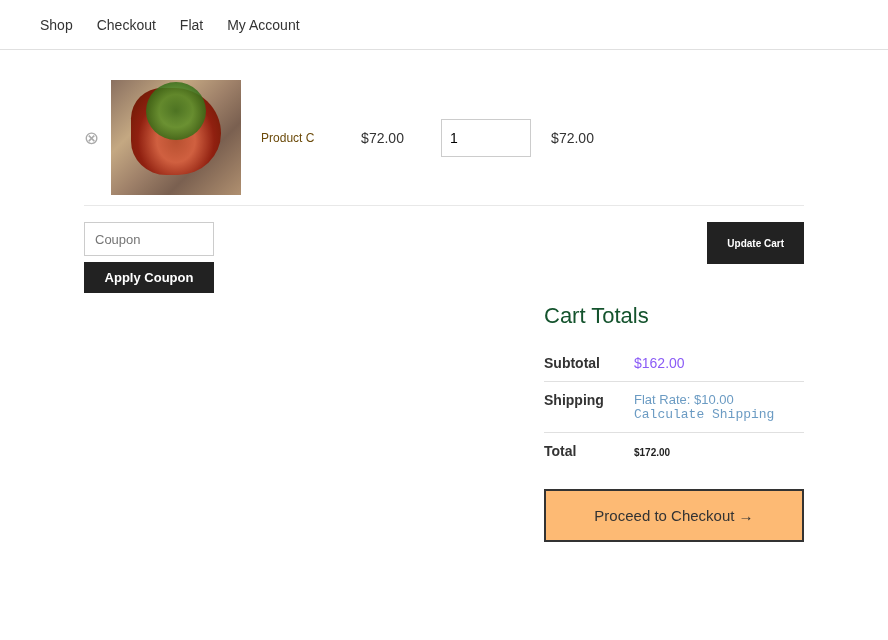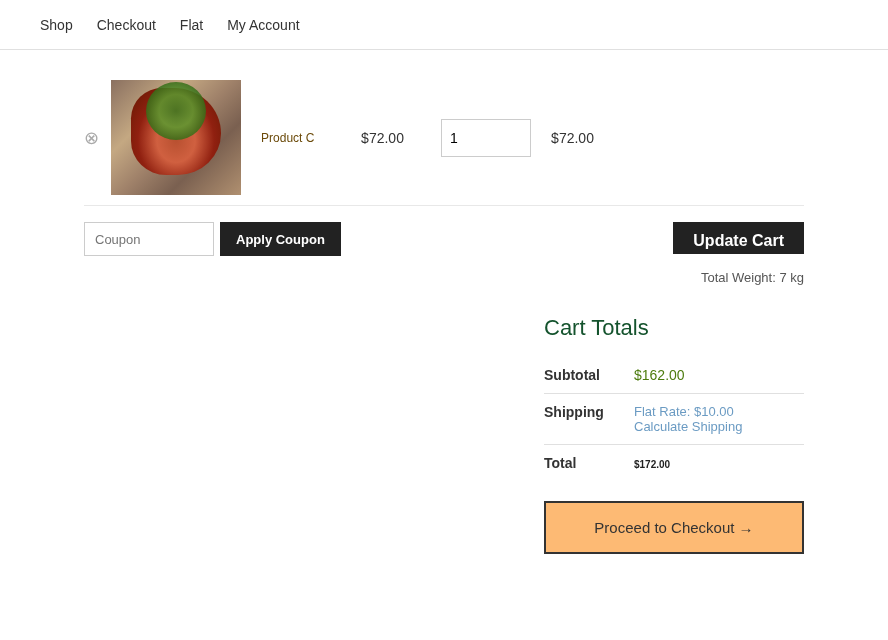--- a/index.html
+++ b/index.html
@@ -25,53 +25,53 @@
 
     .qty-input {
       width: 90px; height: 38px; border: 1px solid #ccc; padding: 4px 8px;
       font-size: 14px; text-align: left; flex-shrink: 0; margin-right: 20px;
     }
 
     .line-total { min-width: 60px; color: #333; flex-shrink: 0; }
 
     
     .coupon-row { display: flex; align-items: flex-start; justify-content: space-between; margin: 16px 0 10px; gap: 10px; }
-    .coupon-left { display: flex; gap: 6px; }
+    .coupon-left { display: flex; flex-direction: column; gap: 6px; }
 
     .coupon-input {
       border: 1px solid #ccc; padding: 6px 10px; font-size: 13px;
       width: 130px; height: 34px;
     }
     .apply-coupon-btn {
       background: #222; color: #fff; border: none; padding: 8px 16px;
       font-size: 13px; cursor: pointer; font-weight: bold;
     }
 
     .update-cart-btn {
       background: #222; color: #fff; border: none; padding: 10px 20px;
-      font-size: 16px; cursor: pointer; font-weight: bold; height: 32px;
+      font-size: 10px; cursor: pointer; font-weight: bold; height: 42px;
     }
 
     
     .total-weight { text-align: right; font-size: 13px; color: #555; margin: 14px 0 30px; }
 
     
     .cart-totals { margin-left: auto; width: 260px; }
     .cart-totals-wrapper { display: flex; justify-content: flex-end; }
 
     .cart-totals h2 { font-size: 22px; font-weight: normal; color: #14532d; margin-bottom: 16px; }
 
     .totals-table { width: 100%; border-collapse: collapse; }
     .totals-table td { padding: 10px 0; font-size: 14px; vertical-align: top; }
     .totals-table tr { border-bottom: 1px solid #e0e0e0; }
     .totals-table tr:last-child { border-bottom: none; }
     .totals-table .label-cell { font-weight: bold; color: #333; width: 90px; padding-right: 10px; }
     .totals-table .value-cell { color: #555; }
-    .totals-table .value-cell a { color: #6b9bc3; text-decoration: none; display: block; font-size: 13px; }
-    .totals-table .subtotal-val { color: #4d7c0f; font-size: 14px; }
+    .totals-table .value-cell a { color: #6b9bc3; text-decoration: none; display: block; font-size: 13px; font-family: Liberation Mono, monospace; }
+    .totals-table .subtotal-val { color: #8b5cf6; font-size: 14px; }
     .totals-table .shipping-rate { color: #6b9bc3; font-size: 13px; display: block; }
     .totals-table .total-val { color: #222; font-weight: bold; font-size: 10px; }
 
     
     .checkout-btn-wrapper { margin-top: 20px; }
     .checkout-btn {
       display: block; width: 100%; padding: 16px 10px;
       border: 2px solid #333; background: #fdba74; color: #333;
       font-size: 15px; text-align: center; cursor: pointer;
       text-decoration: none; font-family: Arial, sans-serif;
@@ -121,21 +121,20 @@
   </div>
 
   <div class="coupon-row">
     <div class="coupon-left">
       <input class="coupon-input" type="text" placeholder="Coupon" style="">
       <button class="apply-coupon-btn">Apply Coupon</button>
     </div>
     <button class="update-cart-btn">Update Cart</button>
   </div>
 
-  <div class="total-weight">Total Weight: 7 kg</div>
 
   <div class="cart-totals-wrapper">
     <div class="cart-totals">
       <h2>Cart Totals</h2>
 
       <table class="totals-table">
         <tbody>
             <tr>
           <td class="label-cell">Subtotal</td>
           <td class="value-cell">

